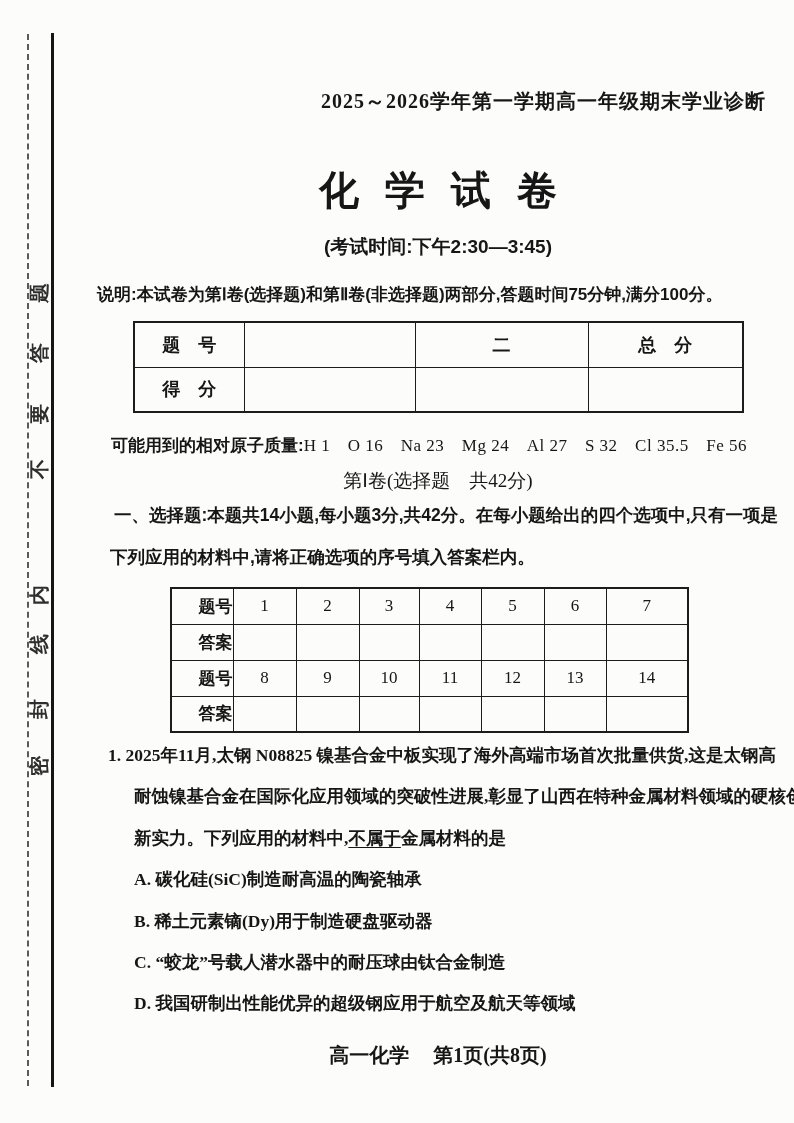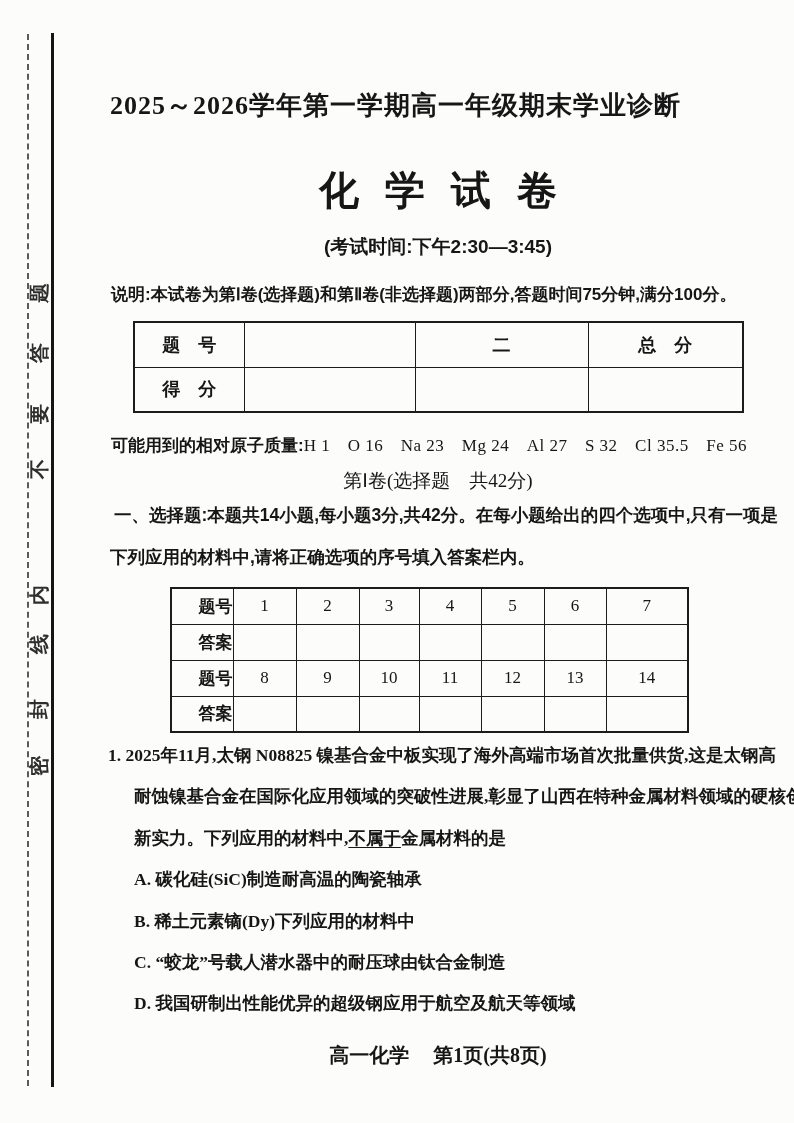--- a/index.html
+++ b/index.html
@@ -26,35 +26,35 @@
   .seal-char {
     position:absolute; left:26px; width:26px; height:26px;
     font-size:20px; font-weight:700; color:#2e2e2e;
     text-align:center; line-height:26px;
     transform:rotate(-90deg);
   }
 
   
   .term-title {
     position:absolute; left:110px; top:88px; width:656px;
-    text-align:left; font-size:26px; font-weight:700; letter-spacing:1px;
+    text-align:right; font-size:20px; font-weight:700; letter-spacing:1px;
     white-space:nowrap;
   }
   .paper-title {
     position:absolute; left:110px; top:163px; width:656px;
     text-align:center; font-size:40px; font-weight:700;
     letter-spacing:26px; text-indent:26px; white-space:nowrap;
   }
   .exam-time {
     position:absolute; left:110px; top:234px; width:656px;
     text-align:center; font-size:19px; font-weight:700;
     font-family:"Liberation Sans", sans-serif; white-space:nowrap;
   }
   .note-line {
-    position:absolute; left:111px; top:283px; width:670px;
+    position:absolute; left:97px; top:283px; width:670px;
     font-size:17px; font-weight:700;
     font-family:"Liberation Sans", sans-serif; white-space:nowrap;
   }
 
   
   .score-table {
     position:absolute; left:133px; top:321px;
     border-collapse:collapse; table-layout:fixed;
   }
   .score-table td {
@@ -234,21 +234,21 @@
     <div class="line indent">耐蚀镍基合金在国际化应用领域的突破性进展,彰显了山西在特种金属材料领域的硬核创</div>
     <div class="line indent">
       <span>新实力。下列应用的材料中,</span><span class="emph">不属于</span><span>金属材料的是</span>
     </div>
     <div class="line indent">
       <span>A.</span>
       <span>碳化硅(SiC)制造耐高温的陶瓷轴承</span>
     </div>
     <div class="line indent">
       <span>B.</span>
-      <span>稀土元素镝(Dy)下列应用的材料中</span>
+      <span>稀土元素镝(Dy)用于制造硬盘驱动器</span>
     </div>
     <div class="line indent">
       <span>C.</span>
       <span>“蛟龙”号载人潜水器中的耐压球由钛合金制造</span>
     </div>
     <div class="line indent">
       <span>D.</span>
       <span>我国研制出性能优异的超级钢应用于航空及航天等领域</span>
     </div>
   </div>

